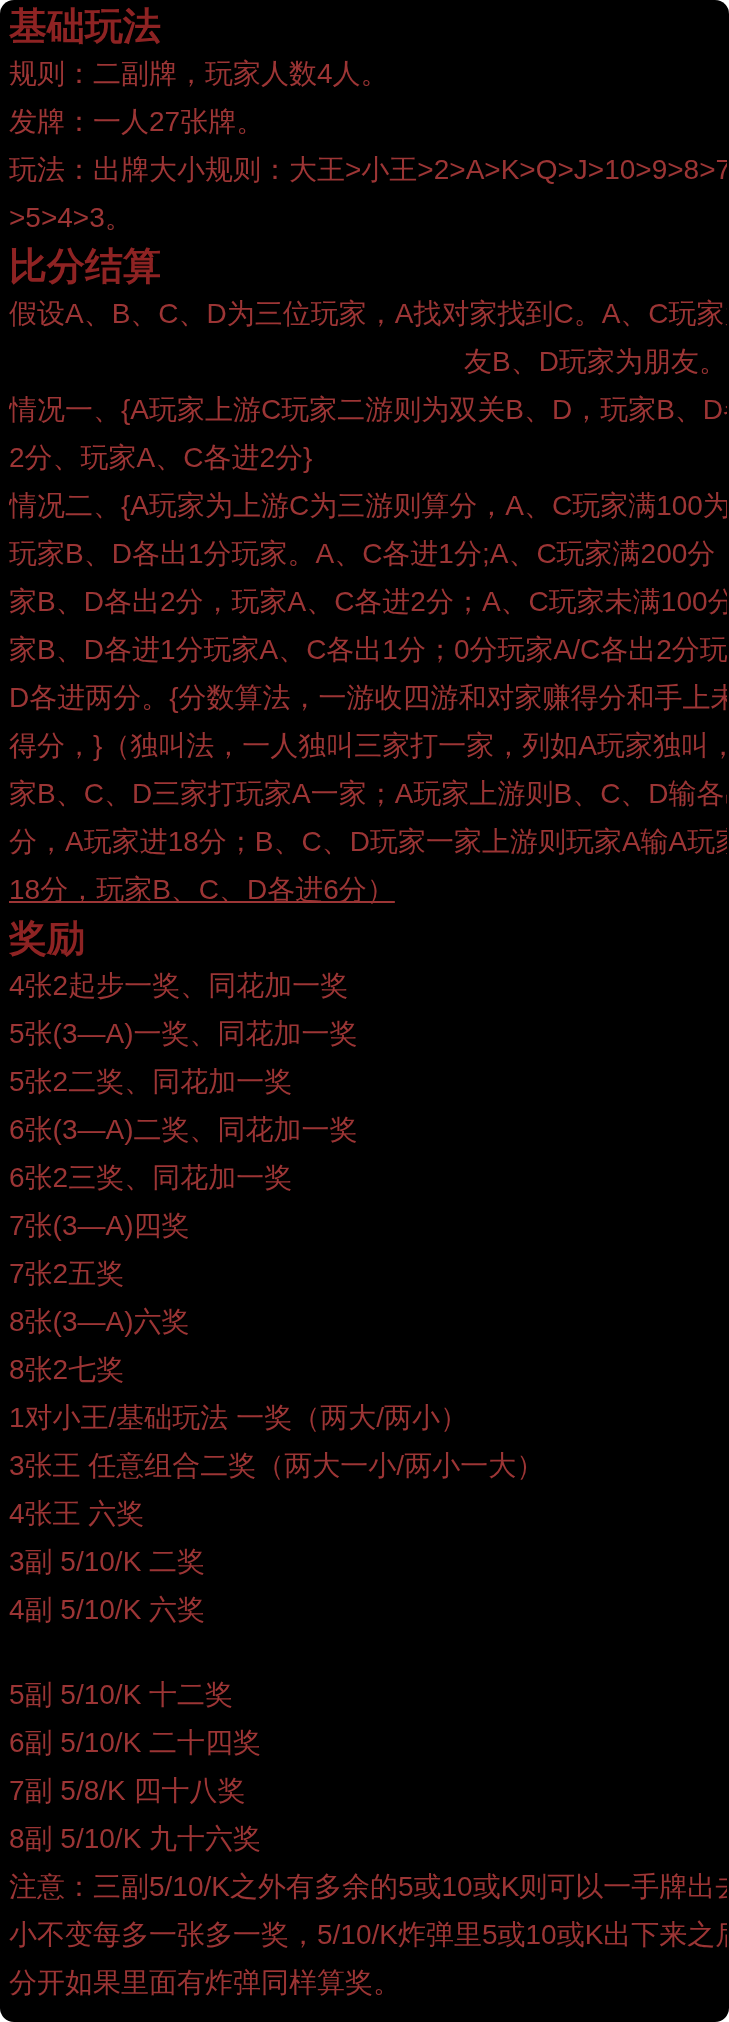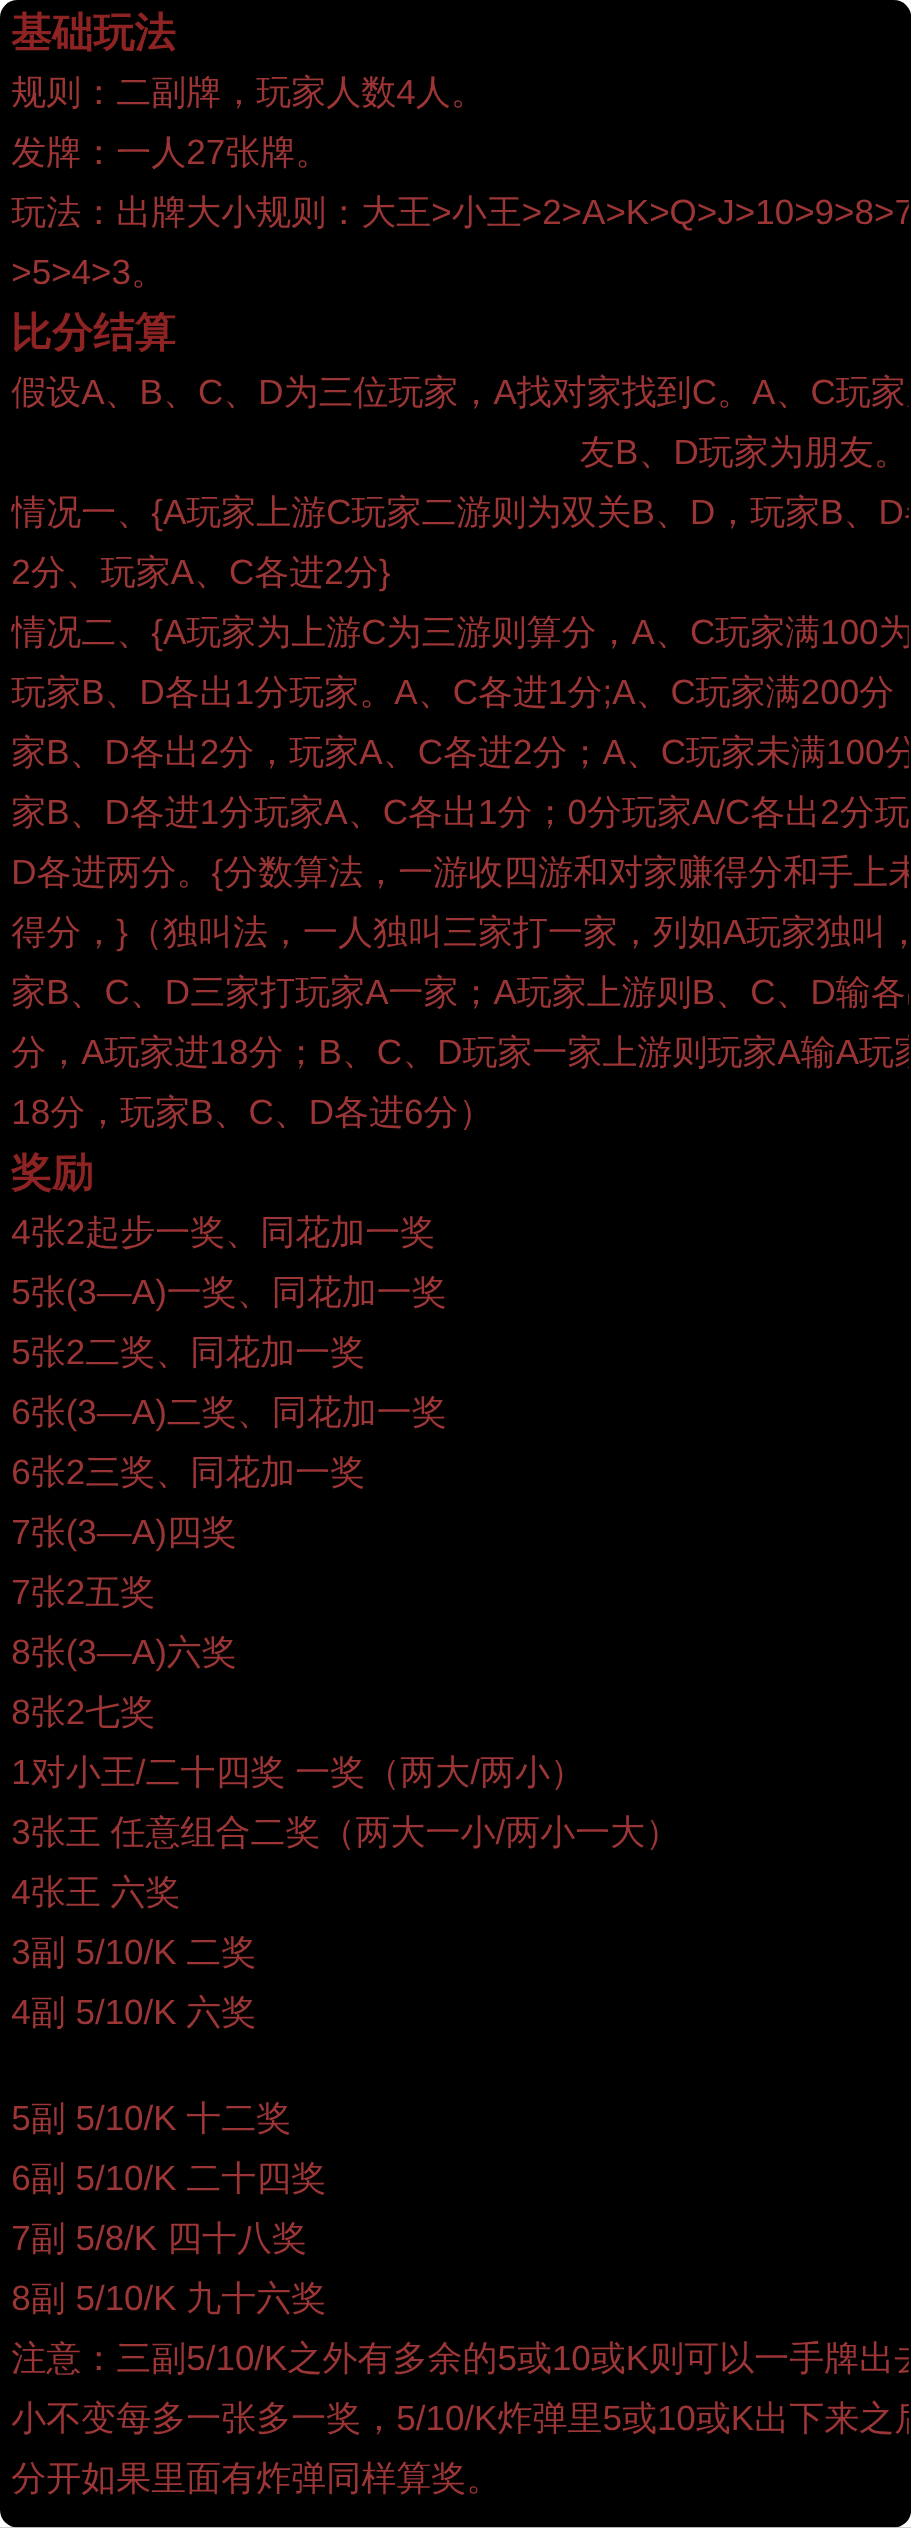--- a/index.html
+++ b/index.html
@@ -31,21 +31,21 @@
     line-height: 48px;
     font-size: 28px;
     color: #9c3535;
     white-space: nowrap;
     overflow: hidden;
     letter-spacing: 0px;
   }
   .doc-heading {
     height: 48px;
     line-height: 48px;
-    font-size: 33px;
+    font-size: 38px;
     font-weight: bold;
     color: #8e2323;
     white-space: nowrap;
     overflow: hidden;
   }
 </style>
 </head>
 <body>
 
 <div class="page">
@@ -61,32 +61,32 @@
       <div class="doc-line" style="color: rgb(156, 53, 53);">情况一、{A玩家上游C玩家二游则为双关B、D，玩家B、D各出</div>
       <div class="doc-line" style="color: rgb(156, 53, 53);">2分、玩家A、C各进2分}</div>
       <div class="doc-line" style="color: rgb(156, 53, 53);">情况二、{A玩家为上游C为三游则算分，A、C玩家满100为赢则</div>
       <div class="doc-line" style="color: rgb(156, 53, 53);">玩家B、D各出1分玩家。A、C各进1分;A、C玩家满200分，玩</div>
       <div class="doc-line" style="color: rgb(156, 53, 53);">家B、D各出2分，玩家A、C各进2分；A、C玩家未满100分，玩</div>
       <div class="doc-line" style="color: rgb(156, 53, 53);">家B、D各进1分玩家A、C各出1分；0分玩家A/C各出2分玩家B、</div>
       <div class="doc-line" style="color: rgb(156, 53, 53);">D各进两分。{分数算法，一游收四游和对家赚得分和手上未出</div>
       <div class="doc-line" style="color: rgb(156, 53, 53);">得分，}（独叫法，一人独叫三家打一家，列如A玩家独叫，玩</div>
       <div class="doc-line" style="color: rgb(156, 53, 53);">家B、C、D三家打玩家A一家；A玩家上游则B、C、D输各出6</div>
       <div class="doc-line" style="color: rgb(156, 53, 53);">分，A玩家进18分；B、C、D玩家一家上游则玩家A输A玩家出</div>
-      <div class="doc-line" style="color: rgb(156, 53, 53);">18分，玩家B、C、D各进6分）</div>
+      <div class="doc-line" style="color: rgb(156, 53, 53); text-decoration: underline;">18分，玩家B、C、D各进6分）</div>
       <div class="doc-heading" style="color: rgb(142, 35, 35);">奖励</div>
       <div class="doc-line" style="color: rgb(156, 53, 53);">4张2起步一奖、同花加一奖</div>
       <div class="doc-line" style="color: rgb(156, 53, 53);">5张(3—A)一奖、同花加一奖</div>
       <div class="doc-line" style="color: rgb(156, 53, 53);">5张2二奖、同花加一奖</div>
       <div class="doc-line" style="color: rgb(156, 53, 53);">6张(3—A)二奖、同花加一奖</div>
       <div class="doc-line" style="color: rgb(156, 53, 53);">6张2三奖、同花加一奖</div>
       <div class="doc-line" style="color: rgb(156, 53, 53);">7张(3—A)四奖</div>
       <div class="doc-line" style="color: rgb(156, 53, 53);">7张2五奖</div>
       <div class="doc-line" style="color: rgb(156, 53, 53);">8张(3—A)六奖</div>
       <div class="doc-line" style="color: rgb(156, 53, 53);">8张2七奖</div>
-      <div class="doc-line" style="color: rgb(156, 53, 53);">1对小王/二十四奖  一奖（两大/两小）</div>
+      <div class="doc-line" style="color: rgb(156, 53, 53);">1对小王/基础玩法  一奖（两大/两小）</div>
       <div class="doc-line" style="color: rgb(156, 53, 53);">3张王 任意组合二奖（两大一小/两小一大）</div>
       <div class="doc-line" style="color: rgb(156, 53, 53);">4张王 六奖</div>
       <div class="doc-line" style="color: rgb(156, 53, 53);">3副 5/10/K 二奖</div>
       <div class="doc-line" style="color: rgb(156, 53, 53);">4副 5/10/K 六奖</div>
       <div class="doc-line" style="color: rgb(156, 53, 53); margin-top: 37px;">5副 5/10/K 十二奖</div>
       <div class="doc-line" style="color: rgb(156, 53, 53);">6副 5/10/K 二十四奖</div>
       <div class="doc-line" style="color: rgb(156, 53, 53);">7副 5/8/K 四十八奖</div>
       <div class="doc-line" style="color: rgb(156, 53, 53);">8副 5/10/K 九十六奖</div>
       <div class="doc-line" style="color: rgb(156, 53, 53);">注意：三副5/10/K之外有多余的5或10或K则可以一手牌出去大</div>
       <div class="doc-line" style="color: rgb(156, 53, 53);">小不变每多一张多一奖，5/10/K炸弹里5或10或K出下来之后拆</div>

